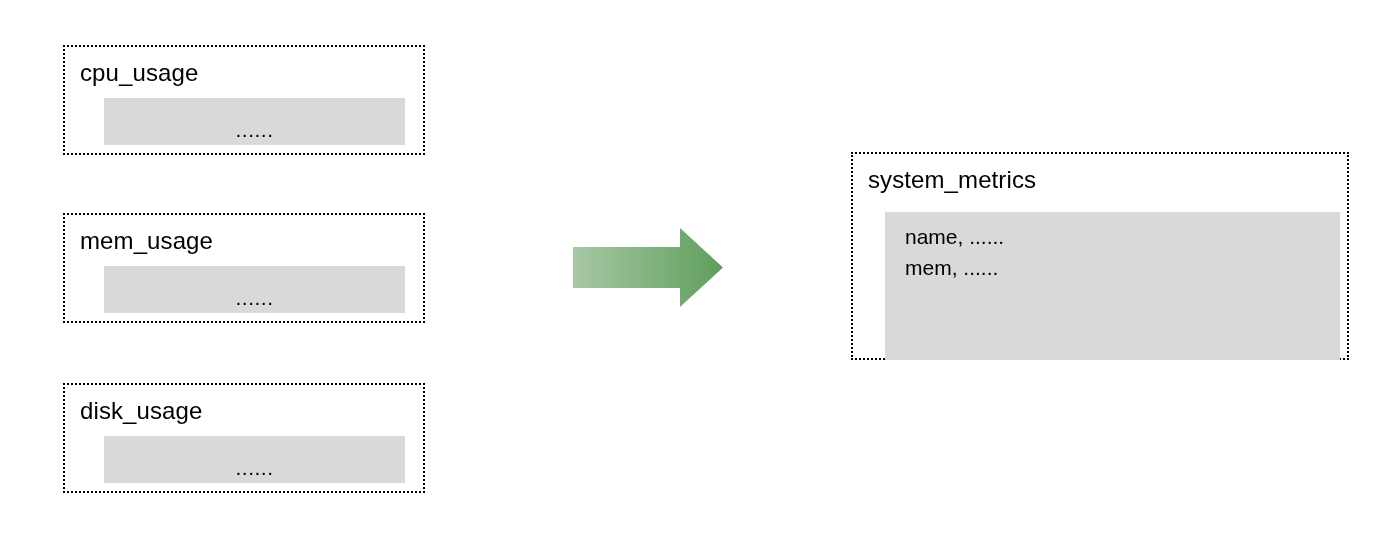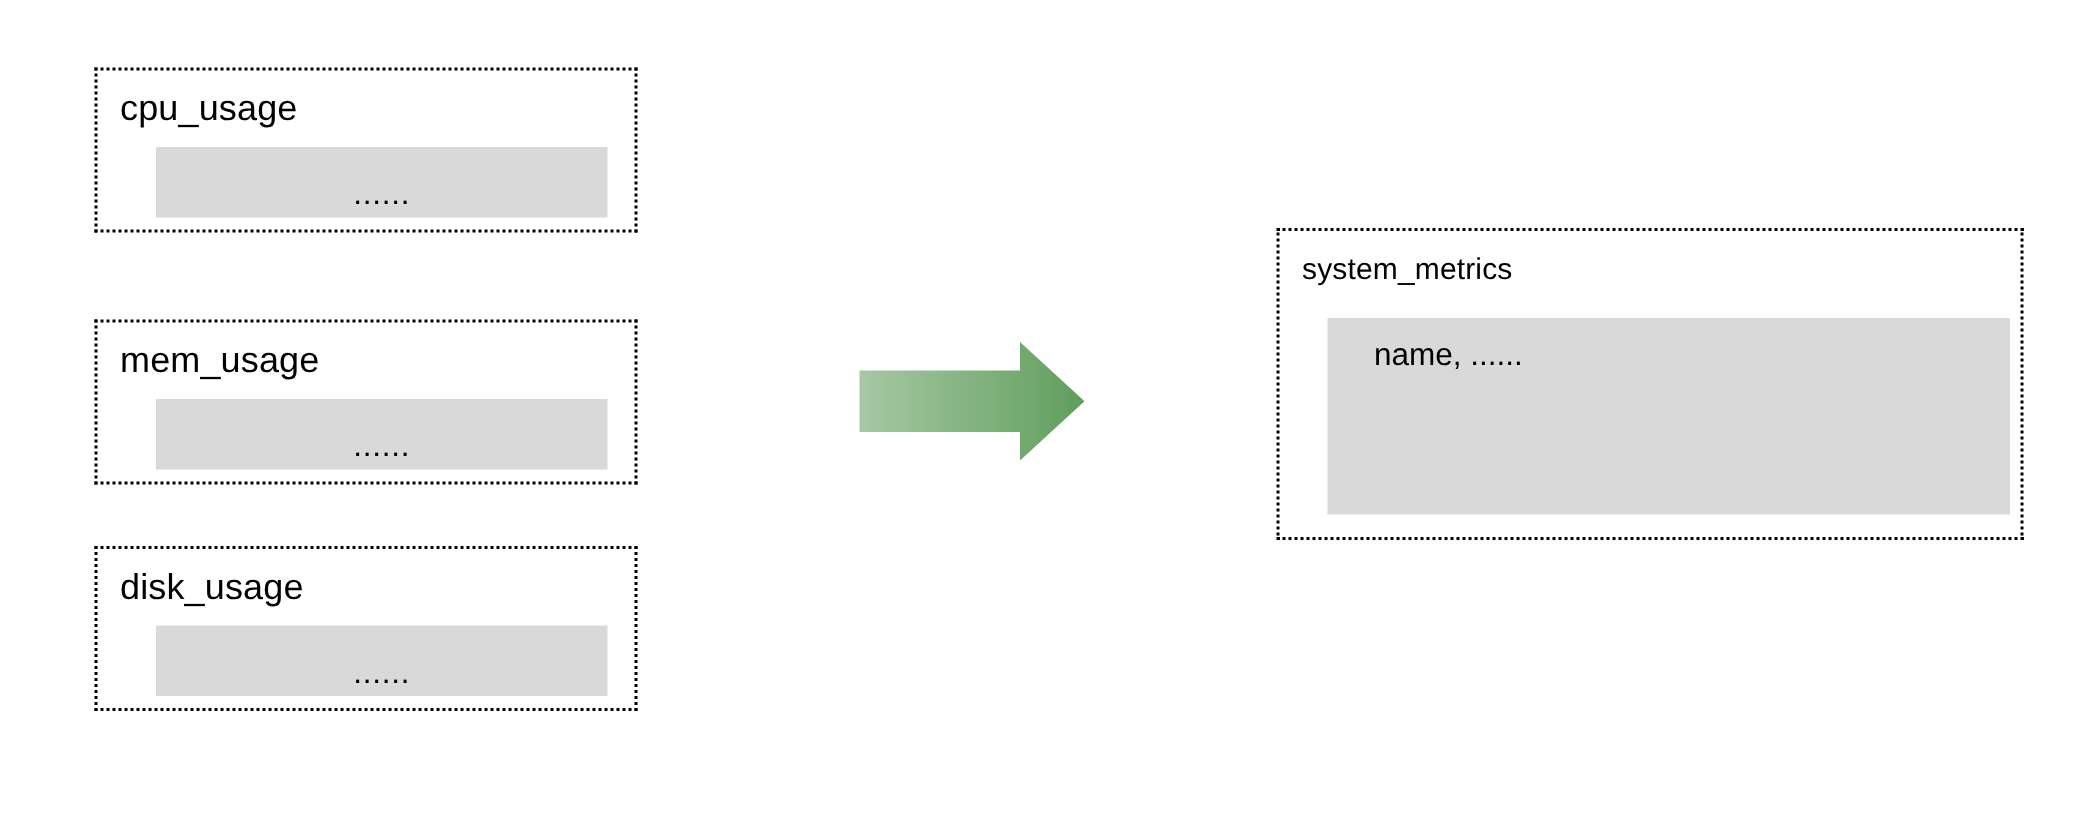--- a/index.html
+++ b/index.html
@@ -42,21 +42,21 @@
   .entity-body {
     position: absolute;
     box-sizing: border-box;
     background: #d9d9d9;
   }
 
   
   .src-box { width: 362px; height: 110px; left: 63px; }
   #src-box-0 { top: 45px; }
   #src-box-1 { top: 213px; }
-  #src-box-2 { top: 364px; }
+  #src-box-2 { top: 383px; }
 
   .src-box .entity-title {
     left: 15px;
     top: 12px;
     font-size: 24px;
     line-height: 28px;
   }
 
   .src-box .entity-body {
     left: 39px;
@@ -80,30 +80,30 @@
   #target-box {
     left: 851px;
     top: 152px;
     width: 498px;
     height: 208px;
   }
 
   #target-box .entity-title {
     left: 15px;
     top: 12px;
-    font-size: 20px;
+    font-size: 24px;
     line-height: 28px;
   }
 
   #target-box .entity-body {
     left: 32px;
     top: 58px;
     width: 455px;
-    height: 131px;
-    padding: 9px 0 0 31px;
+    height: 148px;
+    padding: 9px 0 0 20px;
   }
 
   .field-row {
     font-size: 21px;
     line-height: 31px;
     color: #000000;
     white-space: nowrap;
   }
 
   
@@ -148,16 +148,17 @@
         <stop offset="100%" stop-color="#5f9e5c"></stop>
       </linearGradient>
     </defs>
     <polygon points="2,21 109,21 109,2 152,41.5 109,81 109,62 2,62" fill="url(#arrow-grad)"></polygon>
   </svg>
 
   <div class="entity-box" id="target-box">
     <div class="entity-title">system_metrics</div>
     <div class="entity-body">
       <div class="field-row">name, ......</div>
+      <div class="field-row">mem, ......</div>
     </div>
   </div>
 
 </div>
 
 </body></html>

